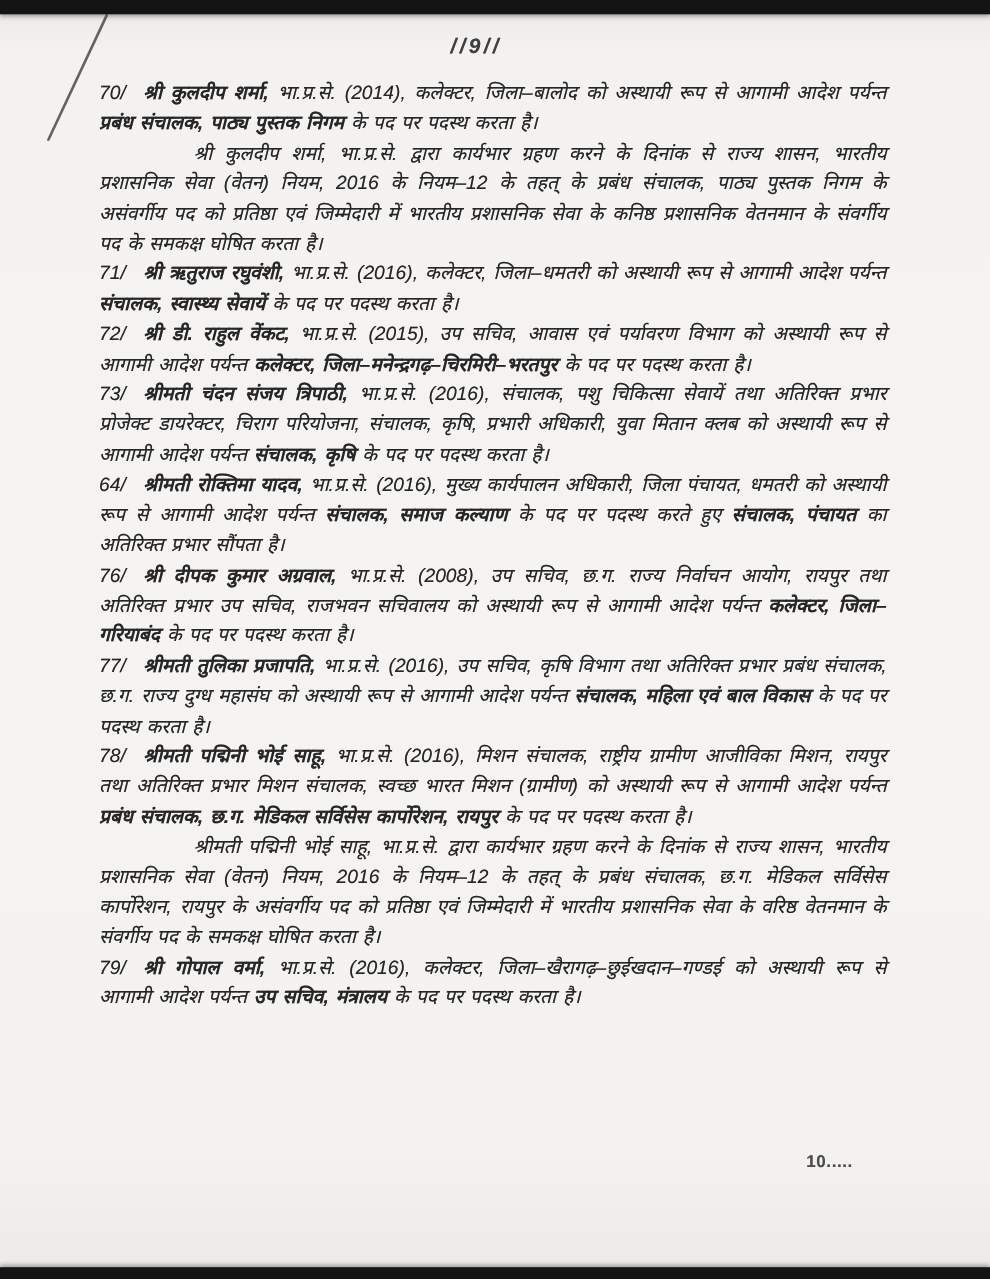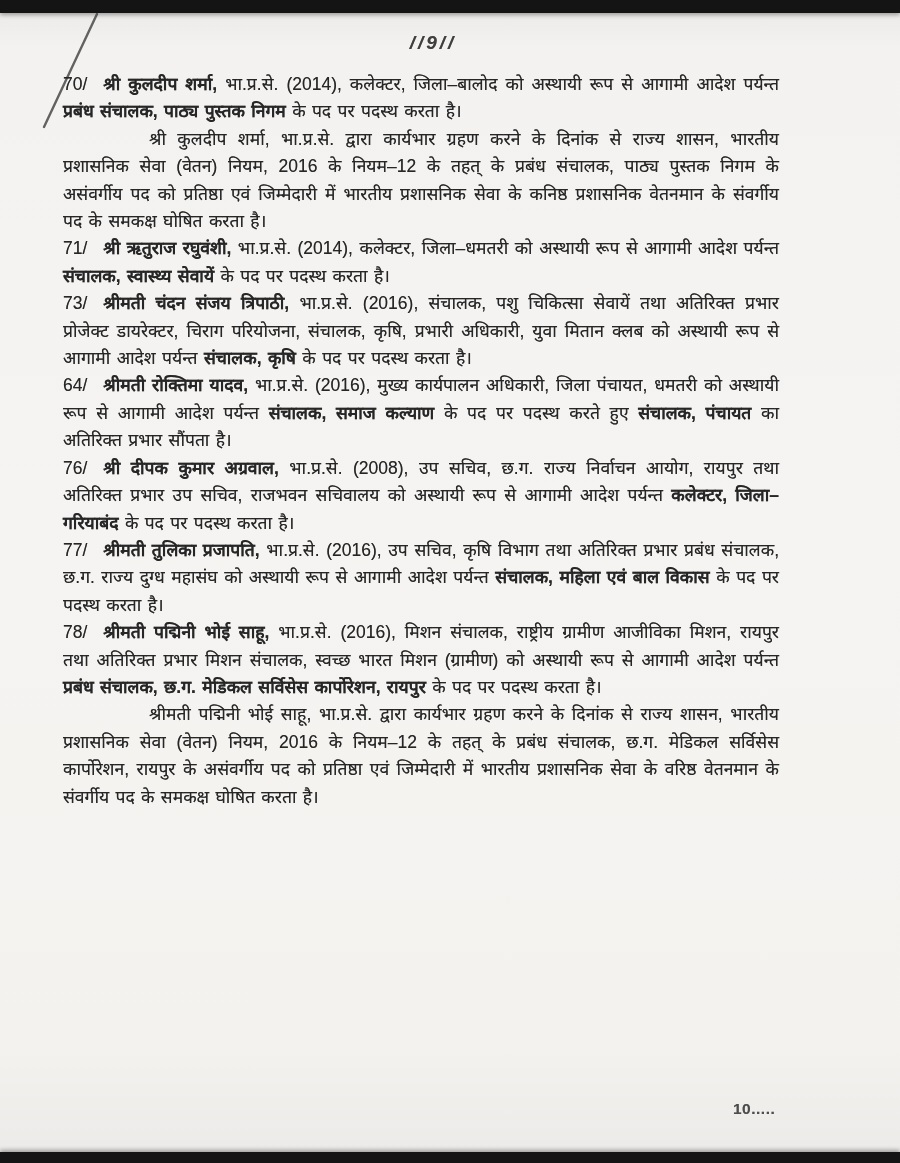--- a/index.html
+++ b/index.html
@@ -46,42 +46,43 @@
     font-size: 19px;
     letter-spacing: 3px;
     color: #3f3f3f;
     text-shadow: 0 0 .6px rgba(50,50,50,.5);
     z-index: 3;
   }
 
   .doc-body {
     position: absolute;
     top: 71px;
-    left: 63px;
+    left: 90px;
     width: 716px;
     z-index: 3;
     color: #262626;
     font-size: 17.5px;
     line-height: 27.4px;
     text-align: justify;
     word-spacing: 1.5px;
     text-shadow: 0 0 .6px rgba(45,45,45,.55);
+    font-style: italic;
   }
   .para { margin: 0; }
   .para.indent { text-indent: 86px; }
   .num {
     display: inline-block;
     margin-right: 16px;
     font-weight: 400;
   }
   .bold { font-weight: 700; }
 
   .page-footer-number {
     position: absolute;
-    top: 1100px;
+    top: 1048px;
     left: 733px;
     font-size: 15.5px;
     font-weight: 700;
     letter-spacing: .5px;
     color: #4d4d4d;
     text-shadow: 0 0 .5px rgba(70,70,70,.5);
     z-index: 3;
   }
 </style>
 </head>
@@ -94,24 +95,26 @@
 
   <svg class="crease-svg" viewBox="0 0 900 1163" xmlns="http://www.w3.org/2000/svg">
     <line x1="97" y1="14" x2="44" y2="127" stroke="#4a4a4a" stroke-width="2.4" stroke-linecap="round" opacity="0.85"></line>
   </svg>
 
   <div class="page-header-number">//9//</div>
 
   <div class="doc-body">
       <div class="para"><span class="num">70/</span><span class="bold">श्री कुलदीप शर्मा,</span><span> भा.प्र.से. (2014), कलेक्टर, जिला–बालोद को अस्थायी रूप से आगामी आदेश पर्यन्त </span><span class="bold">प्रबंध संचालक, पाठ्य पुस्तक निगम</span><span> के पद पर पदस्थ करता है।</span></div>
       <div class="para indent"><span>श्री कुलदीप शर्मा, भा.प्र.से. द्वारा कार्यभार ग्रहण करने के दिनांक से राज्य शासन, भारतीय प्रशासनिक सेवा (वेतन) नियम, 2016 के नियम–12 के तहत् के प्रबंध संचालक, पाठ्य पुस्तक निगम के असंवर्गीय पद को प्रतिष्ठा एवं जिम्मेदारी में भारतीय प्रशासनिक सेवा के कनिष्ठ प्रशासनिक वेतनमान के संवर्गीय पद के समकक्ष घोषित करता है।</span></div>
-      <div class="para"><span class="num">71/</span><span class="bold">श्री ऋतुराज रघुवंशी,</span><span> भा.प्र.से. (2014), कलेक्टर, जिला–धमतरी को अस्थायी रूप से आगामी आदेश पर्यन्त </span><span class="bold">संचालक, स्वास्थ्य सेवायें</span><span> के पद पर पदस्थ करता है।</span></div>
+      <div class="para"><span class="num">71/</span><span class="bold">श्री ऋतुराज रघुवंशी,</span><span> भा.प्र.से. (2016), कलेक्टर, जिला–धमतरी को अस्थायी रूप से आगामी आदेश पर्यन्त </span><span class="bold">संचालक, स्वास्थ्य सेवायें</span><span> के पद पर पदस्थ करता है।</span></div>
+      <div class="para"><span class="num">72/</span><span class="bold">श्री डी. राहुल वेंकट,</span><span> भा.प्र.से. (2015), उप सचिव, आवास एवं पर्यावरण विभाग को अस्थायी रूप से आगामी आदेश पर्यन्त </span><span class="bold">कलेक्टर, जिला–मनेन्द्रगढ़–चिरमिरी–भरतपुर</span><span> के पद पर पदस्थ करता है।</span></div>
       <div class="para"><span class="num">73/</span><span class="bold">श्रीमती चंदन संजय त्रिपाठी,</span><span> भा.प्र.से. (2016), संचालक, पशु चिकित्सा सेवायें तथा अतिरिक्त प्रभार प्रोजेक्ट डायरेक्टर, चिराग परियोजना, संचालक, कृषि, प्रभारी अधिकारी, युवा मितान क्लब को अस्थायी रूप से आगामी आदेश पर्यन्त </span><span class="bold">संचालक, कृषि</span><span> के पद पर पदस्थ करता है।</span></div>
       <div class="para"><span class="num">64/</span><span class="bold">श्रीमती रोक्तिमा यादव,</span><span> भा.प्र.से. (2016), मुख्य कार्यपालन अधिकारी, जिला पंचायत, धमतरी को अस्थायी रूप से आगामी आदेश पर्यन्त </span><span class="bold">संचालक, समाज कल्याण</span><span> के पद पर पदस्थ करते हुए </span><span class="bold">संचालक, पंचायत</span><span> का अतिरिक्त प्रभार सौंपता है।</span></div>
       <div class="para"><span class="num">76/</span><span class="bold">श्री दीपक कुमार अग्रवाल,</span><span> भा.प्र.से. (2008), उप सचिव, छ.ग. राज्य निर्वाचन आयोग, रायपुर तथा अतिरिक्त प्रभार उप सचिव, राजभवन सचिवालय को अस्थायी रूप से आगामी आदेश पर्यन्त </span><span class="bold">कलेक्टर, जिला–गरियाबंद</span><span> के पद पर पदस्थ करता है।</span></div>
       <div class="para"><span class="num">77/</span><span class="bold">श्रीमती तुलिका प्रजापति,</span><span> भा.प्र.से. (2016), उप सचिव, कृषि विभाग तथा अतिरिक्त प्रभार प्रबंध संचालक, छ.ग. राज्य दुग्ध महासंघ को अस्थायी रूप से आगामी आदेश पर्यन्त </span><span class="bold">संचालक, महिला एवं बाल विकास</span><span> के पद पर पदस्थ करता है।</span></div>
       <div class="para"><span class="num">78/</span><span class="bold">श्रीमती पद्मिनी भोई साहू,</span><span> भा.प्र.से. (2016), मिशन संचालक, राष्ट्रीय ग्रामीण आजीविका मिशन, रायपुर तथा अतिरिक्त प्रभार मिशन संचालक, स्वच्छ भारत मिशन (ग्रामीण) को अस्थायी रूप से आगामी आदेश पर्यन्त </span><span class="bold">प्रबंध संचालक, छ.ग. मेडिकल सर्विसेस कार्पोरेशन, रायपुर</span><span> के पद पर पदस्थ करता है।</span></div>
       <div class="para indent"><span>श्रीमती पद्मिनी भोई साहू, भा.प्र.से. द्वारा कार्यभार ग्रहण करने के दिनांक से राज्य शासन, भारतीय प्रशासनिक सेवा (वेतन) नियम, 2016 के नियम–12 के तहत् के प्रबंध संचालक, छ.ग. मेडिकल सर्विसेस कार्पोरेशन, रायपुर के असंवर्गीय पद को प्रतिष्ठा एवं जिम्मेदारी में भारतीय प्रशासनिक सेवा के वरिष्ठ वेतनमान के संवर्गीय पद के समकक्ष घोषित करता है।</span></div>
+      <div class="para"><span class="num">79/</span><span class="bold">श्री गोपाल वर्मा,</span><span> भा.प्र.से. (2016), कलेक्टर, जिला–खैरागढ़–छुईखदान–गण्डई को अस्थायी रूप से आगामी आदेश पर्यन्त </span><span class="bold">उप सचिव, मंत्रालय</span><span> के पद पर पदस्थ करता है।</span></div>
     </div>
 
   <div class="page-footer-number">10.....</div>
 
 </div>
 
 </body></html>

